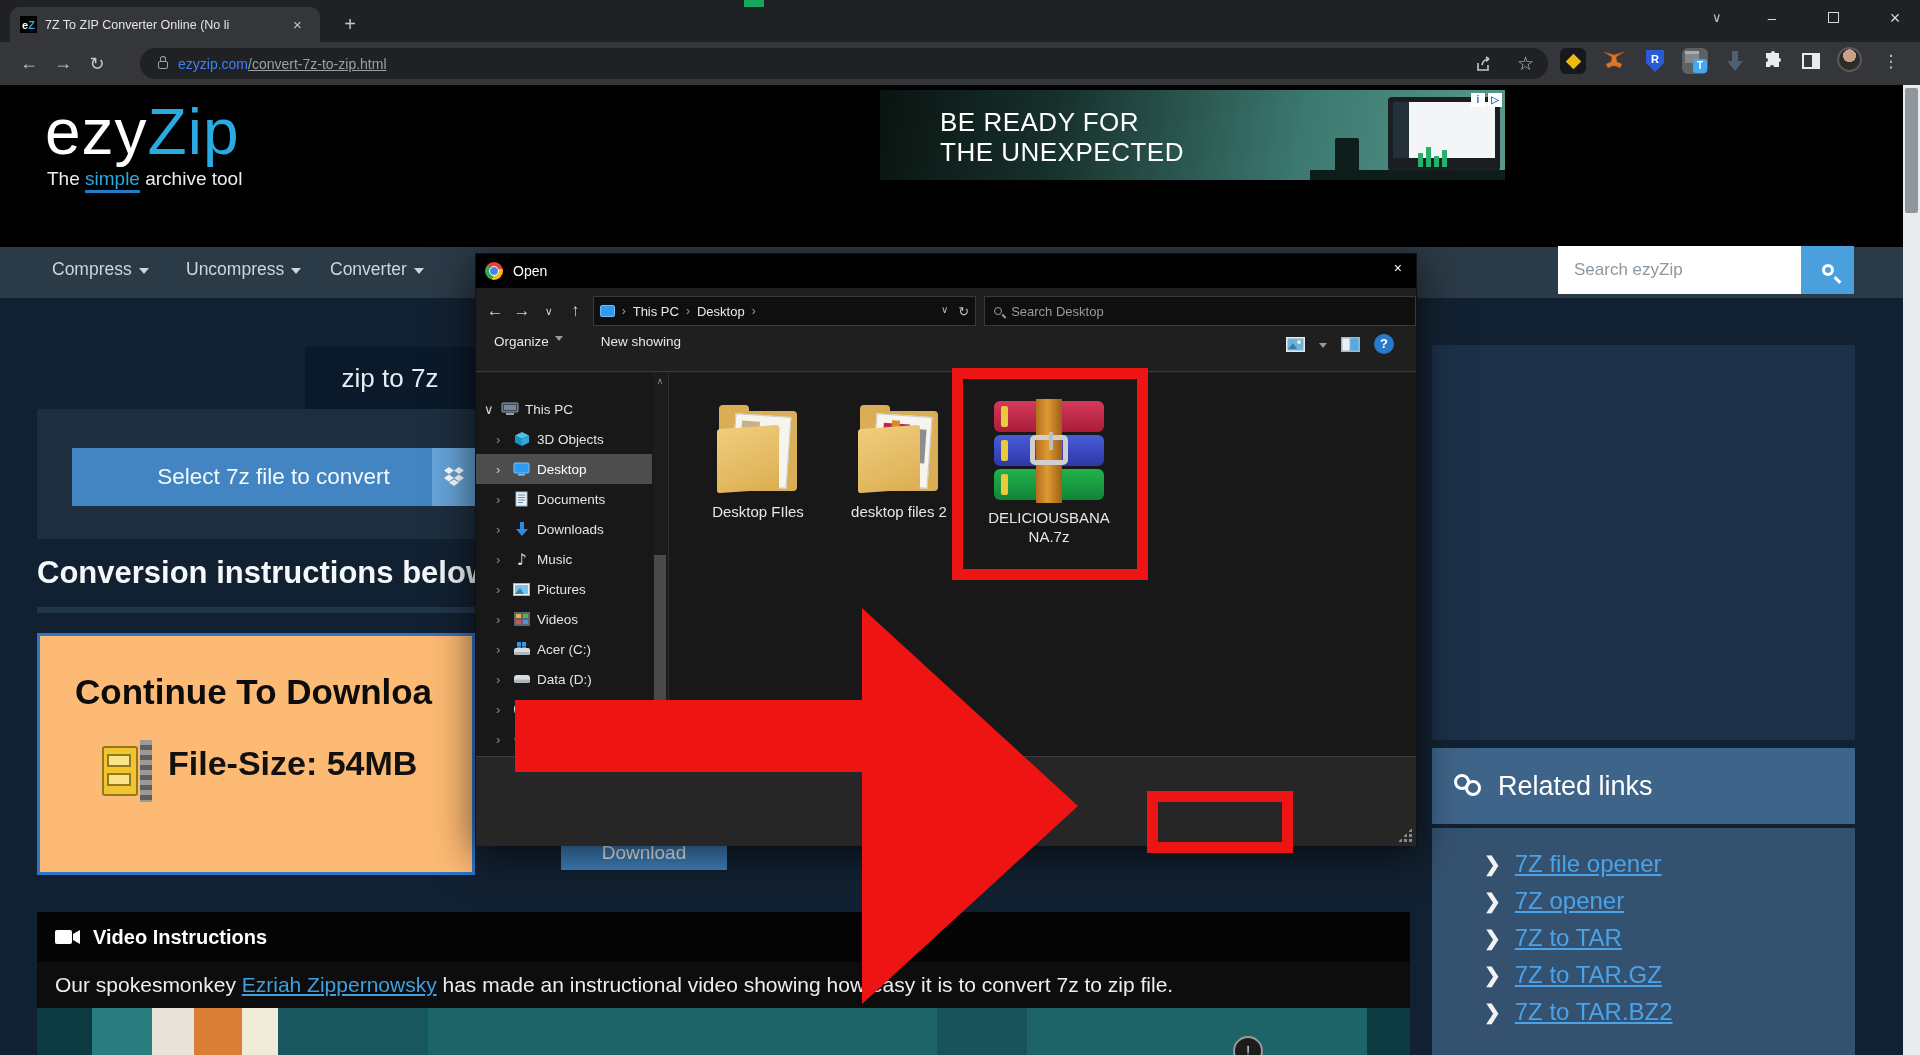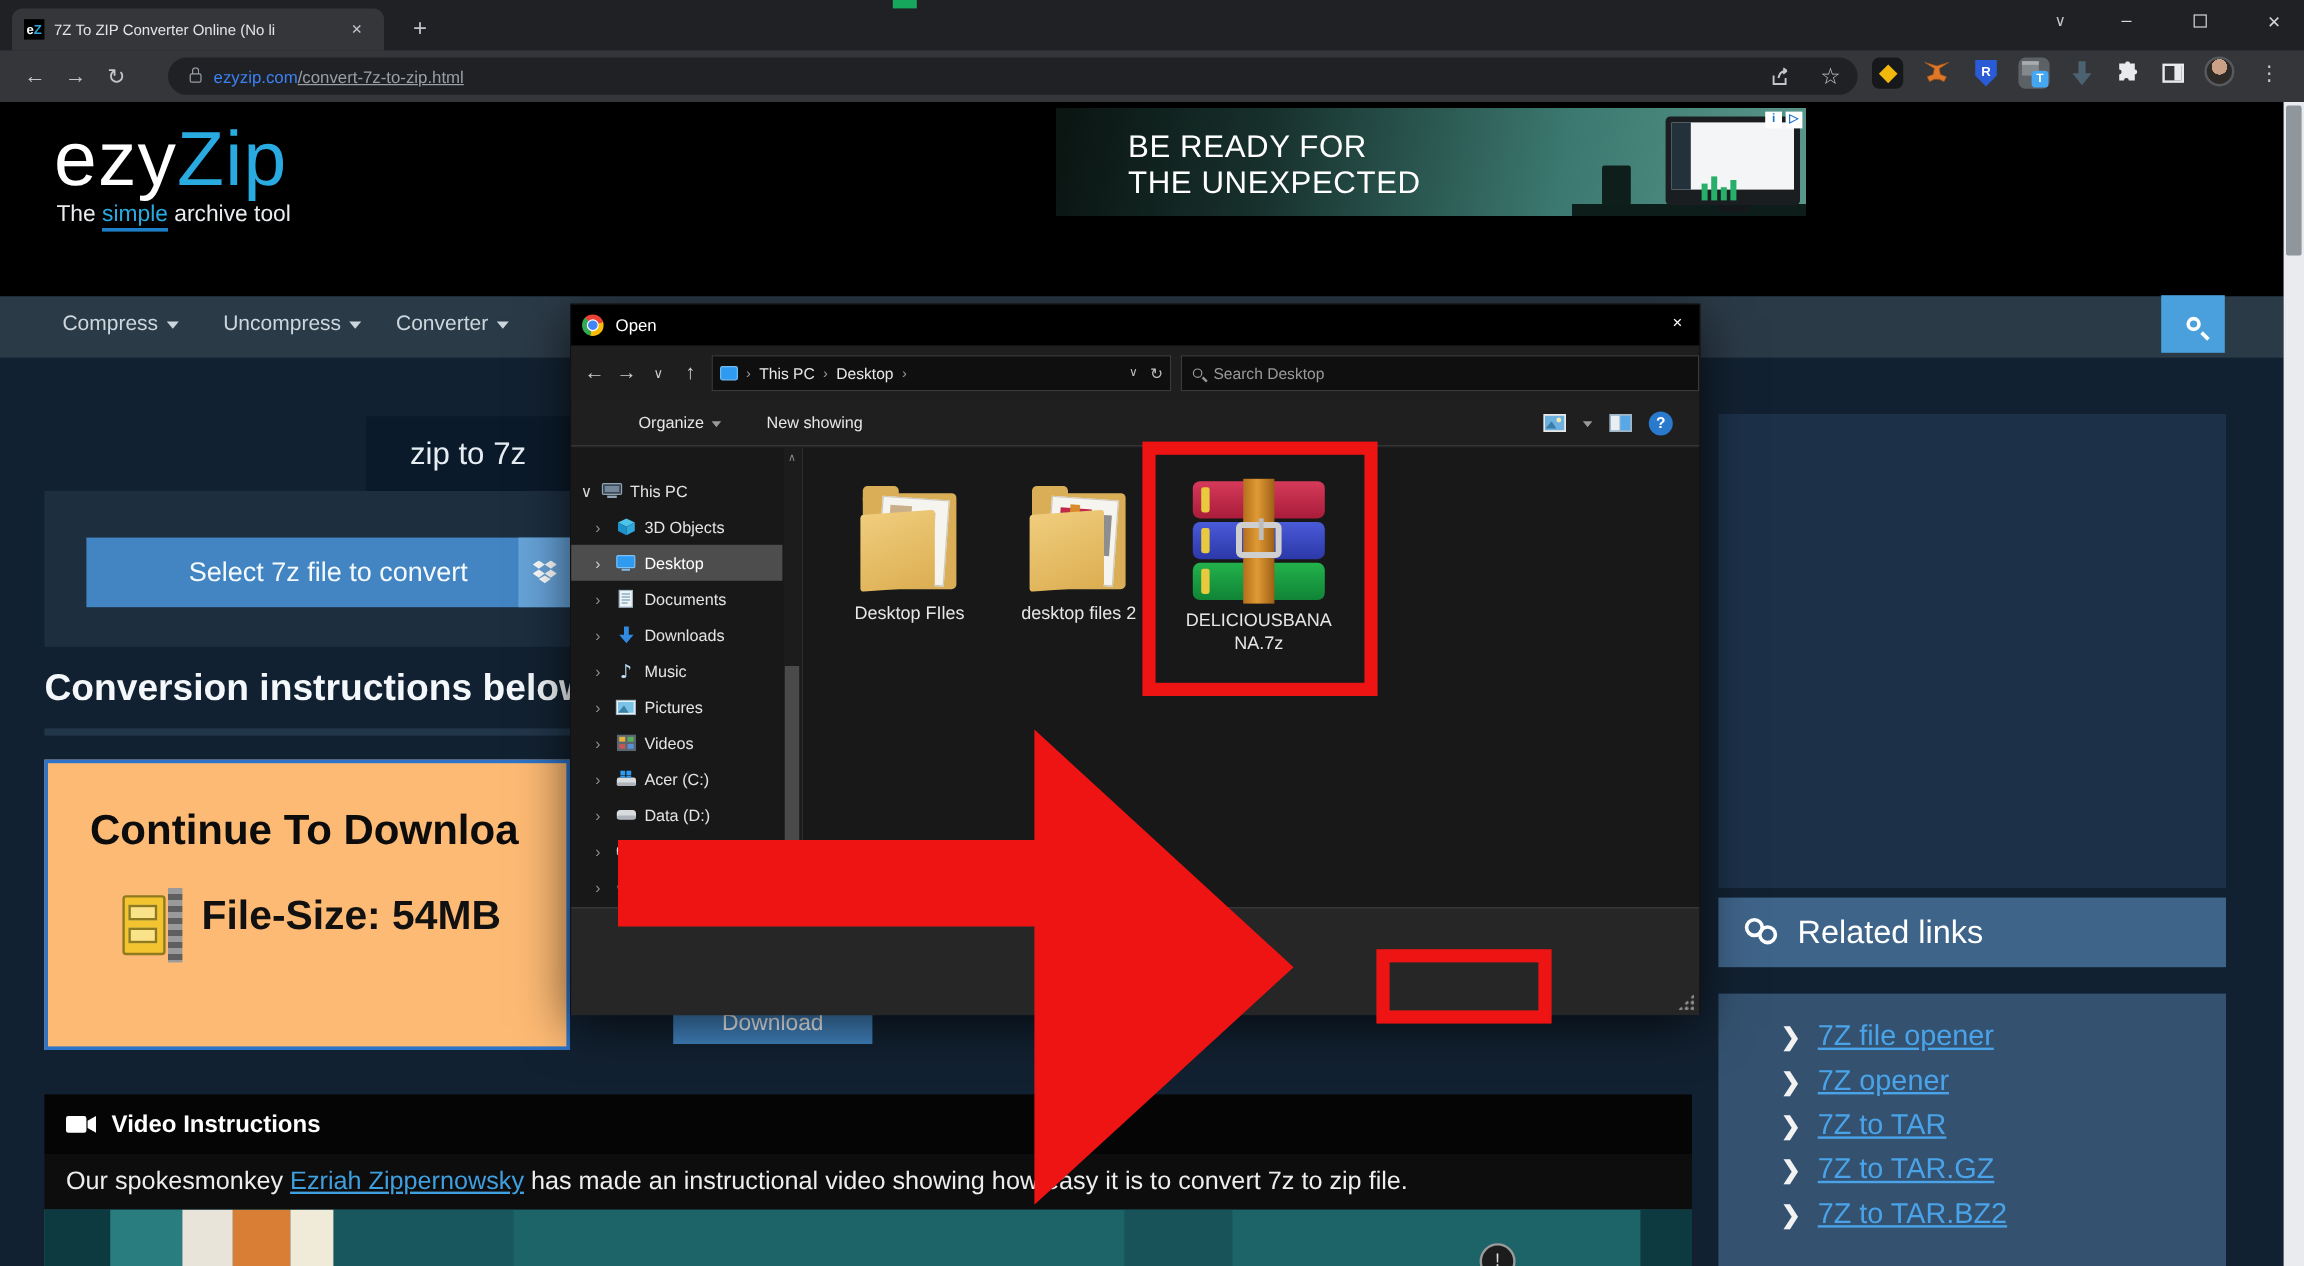--- a/index.html
+++ b/index.html
@@ -81,21 +81,21 @@
   #videobar span { color:#fff; font-size:20px; font-weight:bold; }
   #videopara { left:37px; top:962px; width:1373px; height:46px; background:#0d0d0d; display:flex; align-items:center; padding-left:18px; }
   #videopara span { color:#ededed; font-size:21px; }
   #videopara .lk { color:#3f9fdf; text-decoration:underline; }
   #videoframe { left:37px; top:1008px; width:1373px; height:47px; background:#1d6468; overflow:hidden; }
   .vseg { position:absolute; top:0; height:47px; }
   #vinfo { position:absolute; left:1196px; top:28px; width:30px; height:30px; border-radius:50%; background:#1c1c1c; border:2px solid #9a9a9a; color:#ddd; text-align:center; font-size:15px; line-height:26px; }
 
   
   #adslot { left:1432px; top:345px; width:423px; height:395px; background:#1c3048; }
-  #rel-head { left:1432px; top:748px; width:423px; height:58px; background:#3f6489; display:flex; align-items:center; gap:14px; padding-left:22px; }
+  #rel-head { left:1432px; top:748px; width:423px; height:76px; background:#3f6489; display:flex; align-items:center; gap:14px; padding-left:22px; }
   #rel-head span { color:#fff; font-size:27px; font-weight:300; }
   #rel-body { left:1432px; top:828px; width:423px; height:227px; background:#345270; }
   .rlink { position:absolute; left:52px; display:flex; align-items:center; gap:14px; }
   .rchev { color:#f2f2f2; font-size:20px; font-weight:bold; }
   .rlink a { color:#4aa3e8; font-size:24px; font-weight:300; text-decoration:underline; }
   .chain { width:30px; height:24px; position:relative; }
   .chain i { position:absolute; width:16px; height:16px; border:3.5px solid #fff; border-radius:50%; }
   .chain i:last-child { left:11px; top:6px; }
 
   
@@ -113,21 +113,21 @@
   .dnav { color:#cfcfcf; font-size:17px; width:27px; text-align:center; }
   #crumbbar { width:388px; height:30px; background:#0f0f0f; border:1px solid #3a3a3a; display:flex; align-items:center; padding:0 6px; gap:7px; margin-left:4px; }
   .crumb { color:#e8e8e8; font-size:13px; }
   .cchev { color:#9a9a9a; font-size:12px; }
   .minidesk { width:15px; height:12px; background:#2f9bf0; border-radius:2px; border:1px solid #70bdf5; }
   #crumb-tools { margin-left:auto; display:flex; gap:10px; color:#bdbdbd; font-size:13px; }
   #dsearch { width:437px; height:30px; background:#0f0f0f; border:1px solid #3a3a3a; margin-left:8px; display:flex; align-items:center; gap:9px; padding-left:9px; }
   #dsearch span { color:#9a9a9a; font-size:13px; }
   .dmag { width:8px; height:8px; border:1.5px solid #9a9a9a; border-radius:50%; position:relative; }
   .dmag:after { content:""; position:absolute; width:1.5px; height:5px; background:#9a9a9a; transform:rotate(-45deg); left:8px; top:6px; }
-  #dlg-toolbar { position:absolute; left:0; top:80px; width:100%; height:38px; background:#1f1f1f; border-bottom:1px solid #3a3a3a; display:flex; align-items:center;padding-left:38px; }
+  #dlg-toolbar { position:absolute; left:0; top:80px; width:100%; height:38px; background:#1f1f1f; border-bottom:1px solid #3a3a3a; display:flex; align-items:flex-start; }
   #dlg-toolbar .t { color:#e6e6e6; font-size:13.5px; }
   #dlg-body { position:absolute; left:0; top:119px; width:100%; height:383px; background:#181818; }
   .trow { position:absolute; left:0; width:176px; height:30px; display:flex; align-items:center; gap:6px; }
   .trow.sel { background:#4d4d4d; }
   .texp { color:#8d8d8d; font-size:13px; width:10px; }
   .tlabel { color:#e4e4e4; font-size:13.5px; white-space:nowrap; }
   .tico { width:19px; height:17px; display:flex; align-items:center; justify-content:center; flex:0 0 auto; }
   #tree-sb { position:absolute; left:177px; top:0; width:14px; height:383px; background:#1c1c1c; }
   #tree-thumb { position:absolute; left:1px; top:182px; width:12px; height:170px; background:#4a4a4a; }
   .sbchev { position:absolute; left:0; width:14px; color:#8a8a8a; font-size:9px; text-align:center; }
@@ -265,20 +265,23 @@
       <span>Compress</span>
       <span class="caret"></span>
     </div>
   <div class="abs navitem" style="left:186px;top:259px">
       <span>Uncompress</span>
       <span class="caret"></span>
     </div>
   <div class="abs navitem" style="left:330px;top:259px">
       <span>Converter</span>
       <span class="caret"></span>
+    </div>
+  <div class="abs" id="searchbox">
+      <span>Search ezyZip</span>
     </div>
   <div class="abs" id="searchbtn">
       <span class="mag"></span>
     </div>
 
   <div class="abs" id="panel"></div>
   <div class="abs" id="tab-inactive">zip to 7z</div>
   <div class="abs" id="selectbtn">
       <span style="">Select 7z file to convert</span>
     </div>

